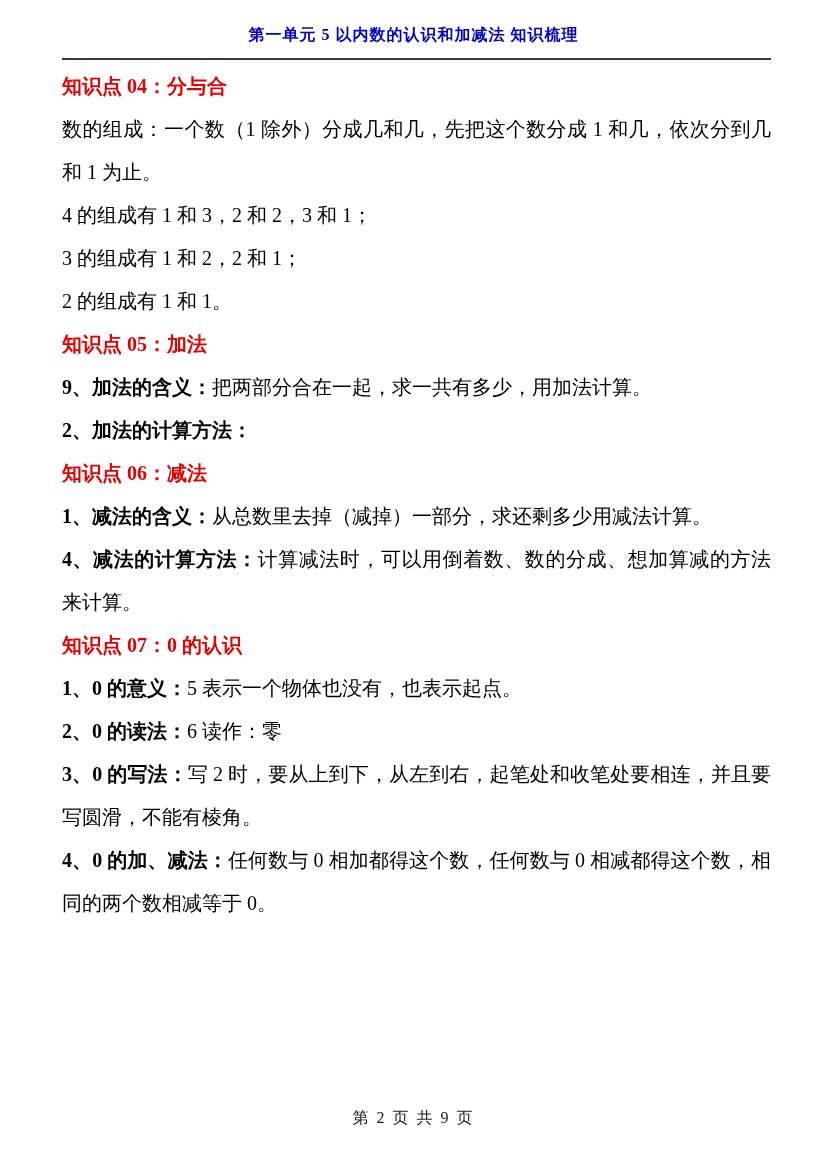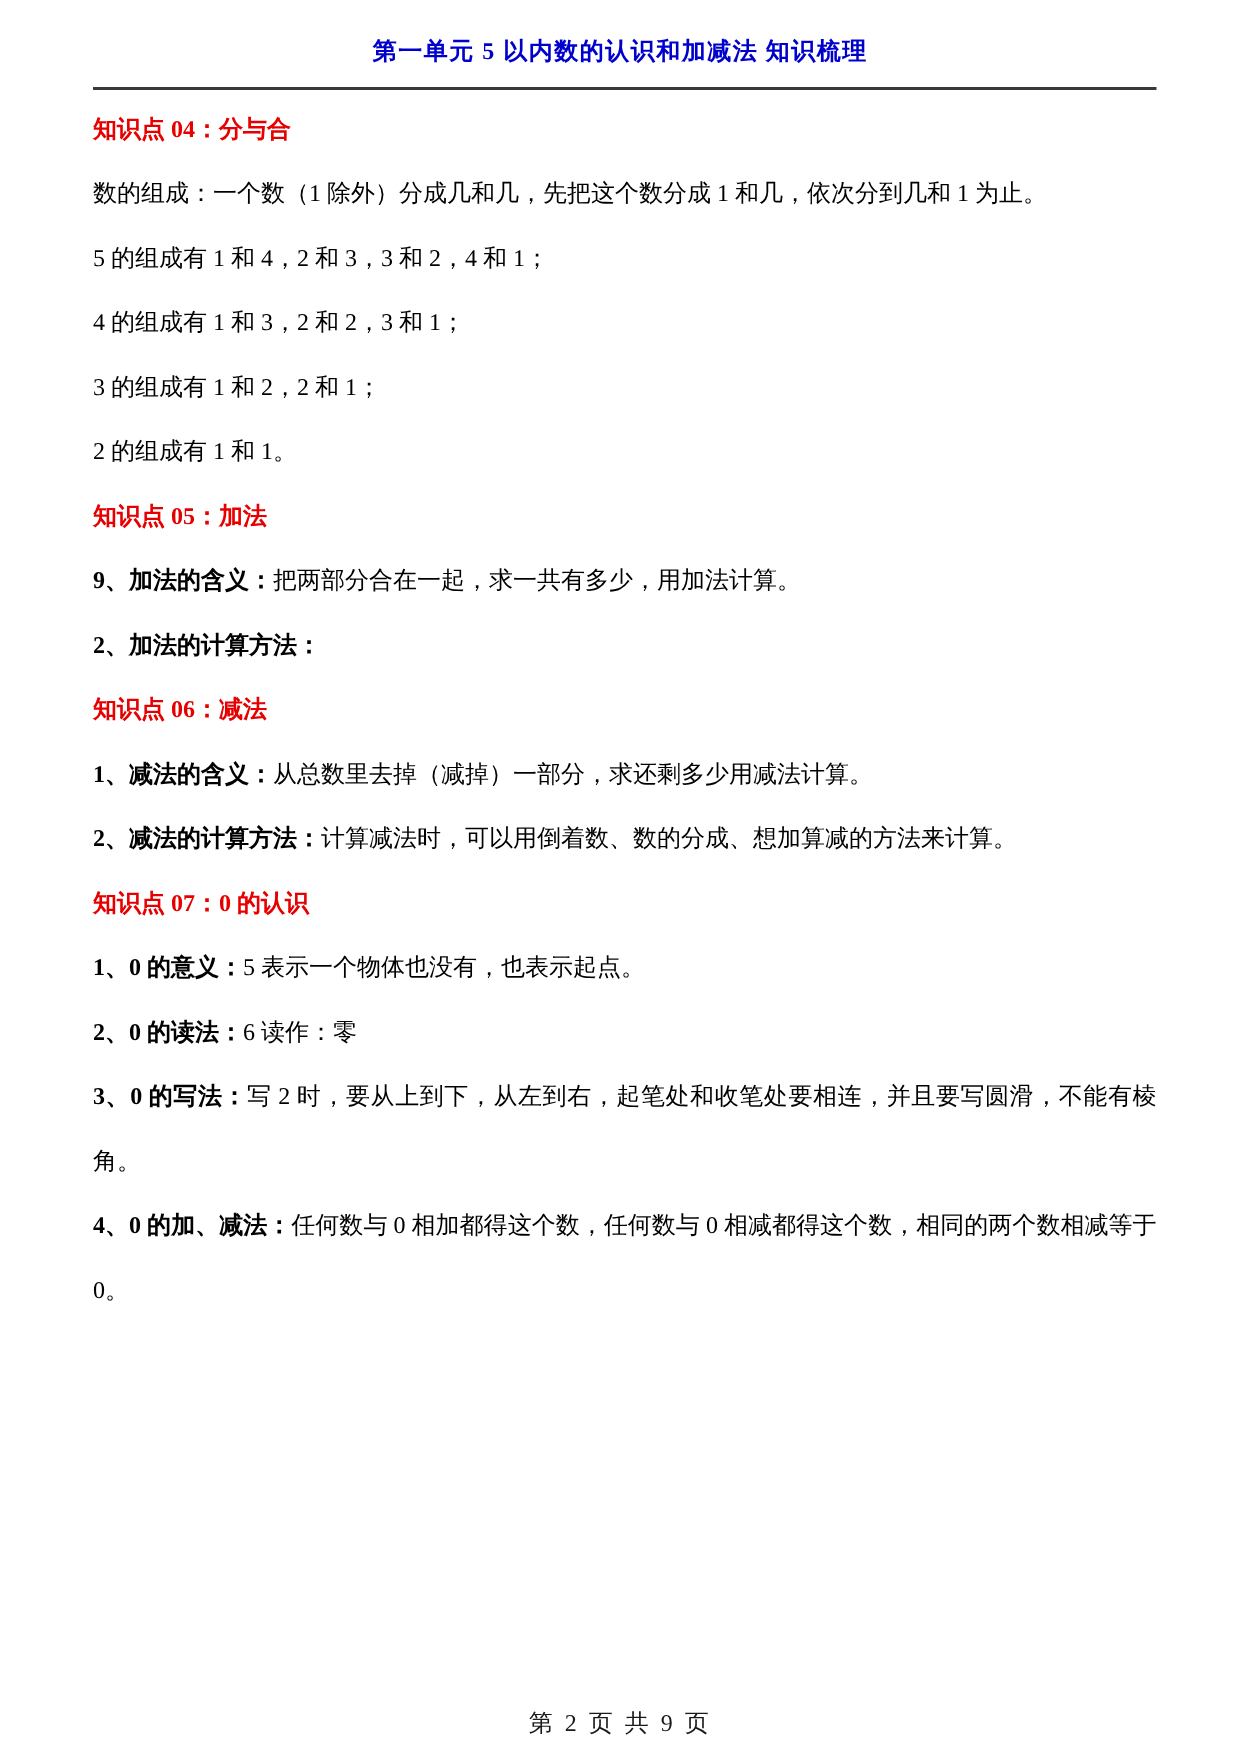--- a/index.html
+++ b/index.html
@@ -36,34 +36,34 @@
   }
   .content {
     margin: 5px 56px 0 62px;
     font-size: 20px;
     line-height: 43px;
     text-align: justify;
   }
   .content p, .content h2 {
     margin: 0;
     padding: 0;
-    font-size: 16px;
+    font-size: 20px;
     line-height: 43px;
   }
   .kp {
     color: #e60000;
     font-weight: bold;
   }
   .lbl {
     font-weight: bold;
   }
   .footer {
     position: absolute;
     left: 0;
-    bottom: 9px;
+    bottom: 40px;
     width: 100%;
     text-align: center;
     font-size: 16px;
     letter-spacing: 2px;
     color: #1a1a1a;
   }
 </style>
 </head>
 <body>
 
@@ -71,37 +71,36 @@
 
   <div class="title">第一单元 5 以内数的认识和加减法 知识梳理</div>
 
   <div class="rule"></div>
 
   <div class="content">
 
     <h2 class="kp">知识点 04：分与合</h2>
 
     <p>数的组成：一个数（1 除外）分成几和几，先把这个数分成 1 和几，依次分到几和 1 为止。</p>
-    <p>5 的组成有 1 和 4，2 和 3，3 和 2，4 和 1；</p>
     <p>4 的组成有 1 和 3，2 和 2，3 和 1；</p>
     <p>3 的组成有 1 和 2，2 和 1；</p>
     <p>2 的组成有 1 和 1。</p>
 
     <h2 class="kp">知识点 05：加法</h2>
 
     <p><b class="lbl">9、加法的含义：</b><span>把两部分合在一起，求一共有多少，用加法计算。</span></p>
 
     <p><b class="lbl">2、加法的计算方法：</b><span></span></p>
 
 
     <h2 class="kp">知识点 06：减法</h2>
 
     <p><b class="lbl">1、减法的含义：</b><span>从总数里去掉（减掉）一部分，求还剩多少用减法计算。</span></p>
 
-    <p><b class="lbl">2、减法的计算方法：</b><span>计算减法时，可以用倒着数、数的分成、想加算减的方法来计算。</span></p>
+    <p><b class="lbl">4、减法的计算方法：</b><span>计算减法时，可以用倒着数、数的分成、想加算减的方法来计算。</span></p>
 
     <h2 class="kp">知识点 07：0 的认识</h2>
 
     <p><b class="lbl">1、0 的意义：</b><span>5 表示一个物体也没有，也表示起点。</span></p>
 
     <p><b class="lbl">2、0 的读法：</b><span>6 读作：零</span></p>
 
     <p><b class="lbl">3、0 的写法：</b><span>写 2 时，要从上到下，从左到右，起笔处和收笔处要相连，并且要写圆滑，不能有棱角。</span></p>
 
     <p><b class="lbl">4、0 的加、减法：</b><span>任何数与 0 相加都得这个数，任何数与 0 相减都得这个数，相同的两个数相减等于 0。</span></p>

